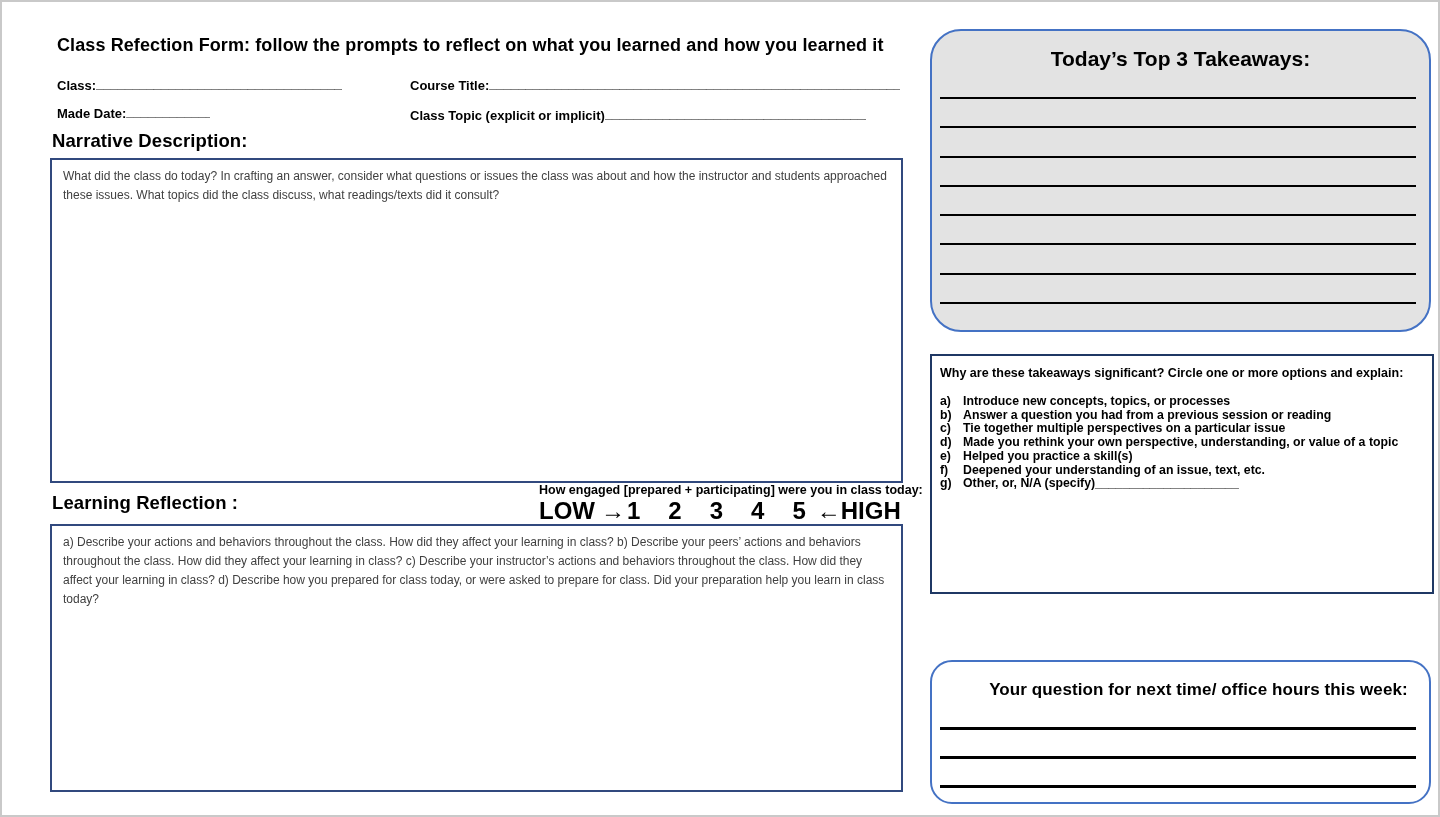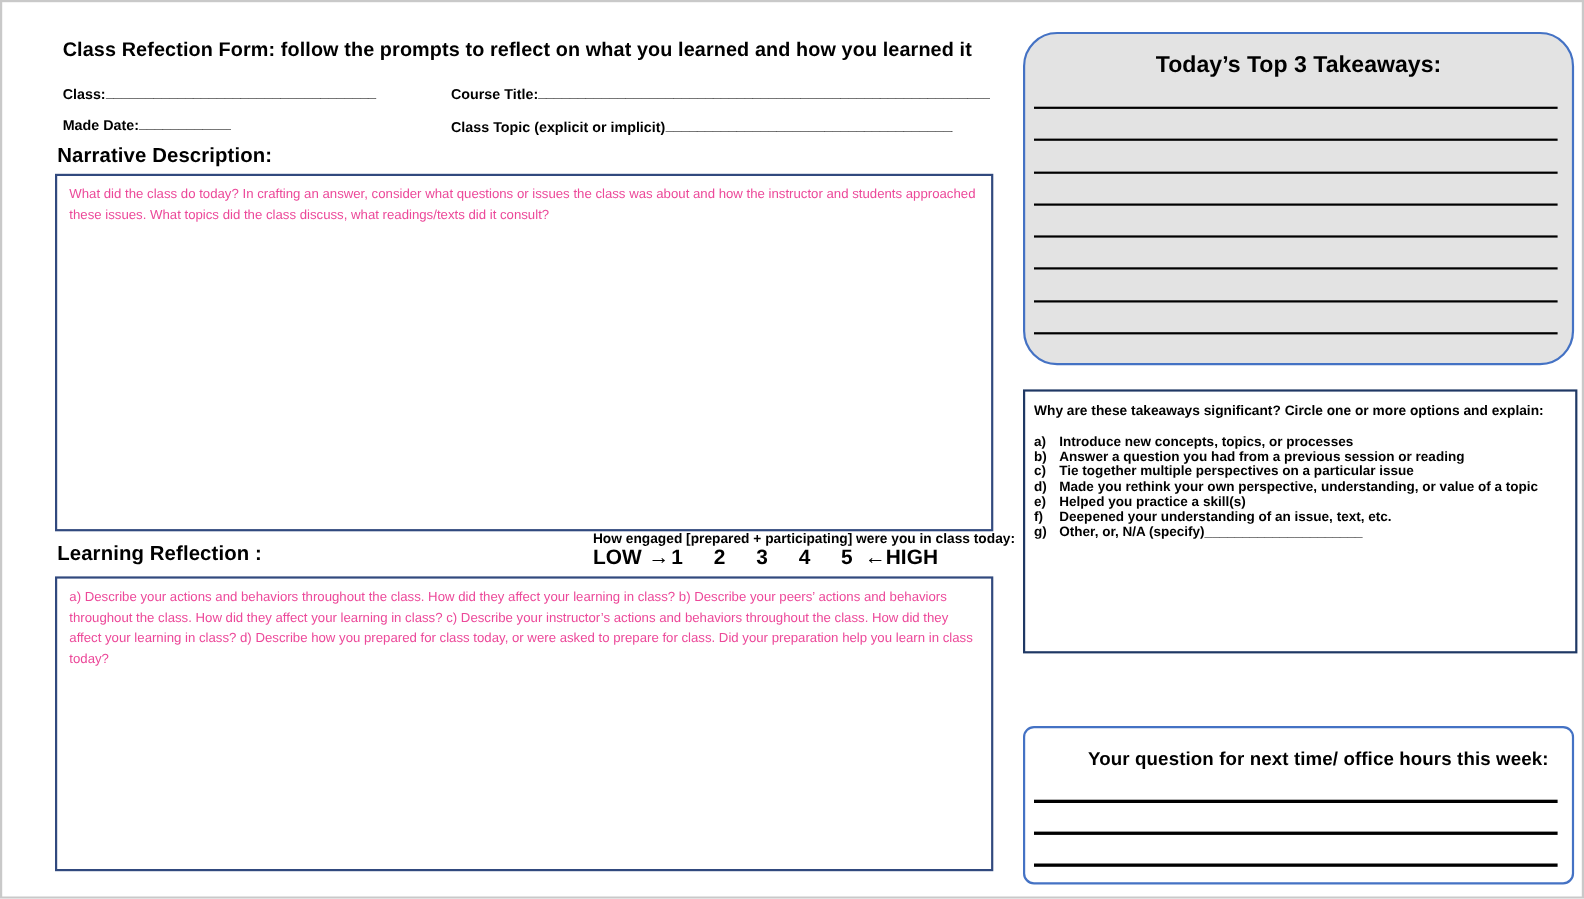--- a/index.html
+++ b/index.html
@@ -25,28 +25,28 @@
   .w-date   { max-width:84px;  }
   .w-topic  { max-width:261px; }
 
   .section-heading { font-size:18.5px; font-weight:bold; letter-spacing:.1px; }
   .h-narrative { left:50px; top:128px; }
   .h-learning  { left:50px; top:490px; }
 
   .prompt-box {
     left:48px; width:853px; background:#fff;
     border:2px solid #31497e; padding:7px 11px;
-    font-size:12px; line-height:19px; color:#ec4899;
+    font-size:12px; line-height:19px; color:#404040;
   }
   .box-narrative { top:156px; height:325px; }
   .box-learning  { top:522px; height:268px; }
 
   .engagement { left:537px; top:481px; width:372px; }
   .engagement-q { font-size:12.5px; font-weight:bold; white-space:nowrap; }
-  .engagement-scale { display:flex; align-items:baseline; font-size:19px; font-weight:bold; margin-top:0px; }
+  .engagement-scale { display:flex; align-items:baseline; font-size:24px; font-weight:bold; margin-top:0px; }
   .engagement-scale .arrow-r { margin-left:6px; }
   .engagement-scale .num { margin-left:2px; }
   .engagement-scale .num + .num { margin-left:28px; }
   .engagement-scale .arrow-l { margin-left:11px; }
 
   
   .takeaways-box {
     left:928px; top:27px; width:501px; height:303px;
     background:#e3e3e3; border:2px solid #4472c4; border-radius:31px;
   }
@@ -58,21 +58,21 @@
     left:928px; top:352px; width:504px; height:240px;
     background:#fff; border:2px solid #1f3864; padding:10px 8px 0 8px;
   }
   .why-title { font-size:12.5px; font-weight:bold; }
   .why-options { margin-top:15px; }
   .why-option { display:flex; font-size:12.3px; font-weight:bold; line-height:13.7px; }
   .why-option .opt-letter { width:23px; flex:none; }
 
   .question-box {
     left:928px; top:658px; width:501px; height:144px;
-    background:#fff; border:2px solid #4472c4; border-radius:10px;padding-left:36px;
+    background:#fff; border:2px solid #4472c4; border-radius:22px;padding-left:36px;
   }
   .question-title { text-align:center; margin-top:18px; font-size:17px; font-weight:bold; letter-spacing:.1px; }
   .q-lines { position:absolute; left:8px; right:13px; top:65px; }
   .q-line { height:3px; background:#000; margin-bottom:26px; }
 </style>
 </head>
 <body>
 
 <div class="page">
 

